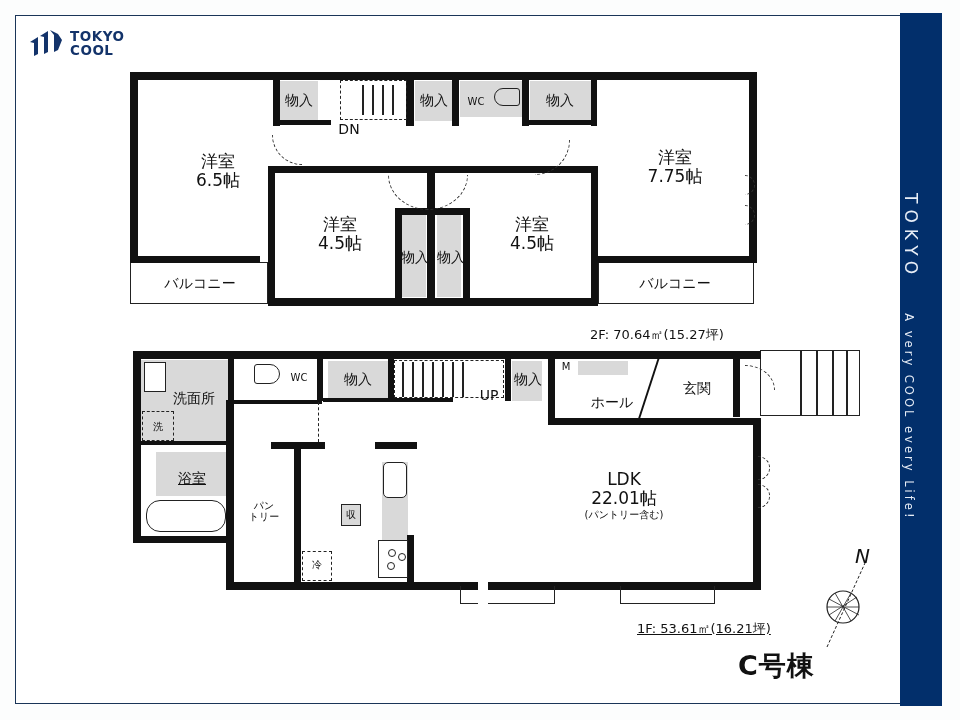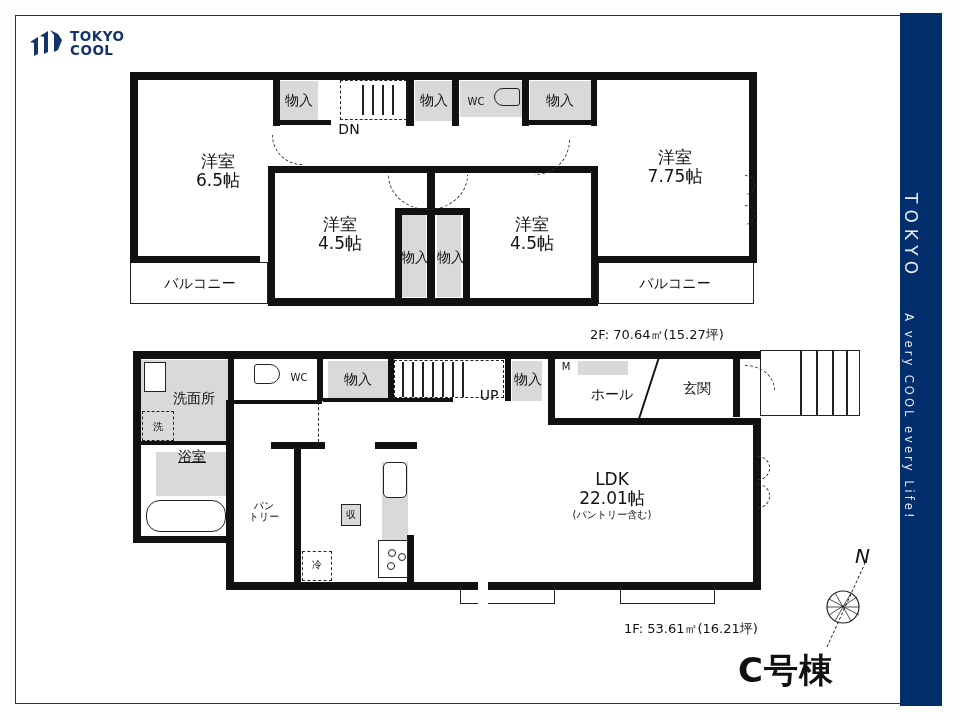--- a/index.html
+++ b/index.html
@@ -23,21 +23,21 @@
   .lbl { position:absolute; text-align:center; font-family:"DejaVu Sans", sans-serif; color:#111;
          line-height:1.1; white-space:nowrap; }
   .big { font-size:17px; }
   .sml { font-size:14px; }
   .tiny { font-size:10px; }
   .dash { position:absolute; border:1.5px dashed #222; box-sizing:border-box; }
   .thin { position:absolute; border:1.2px solid #222; box-sizing:border-box; background:#fff; }
   .arc { position:absolute; border:1.2px dashed #333; border-radius:50%; box-sizing:border-box; }
   .stair-step { position:absolute; background:#222; width:1.5px; }
   .area-label { position:absolute; font-size:13px; font-family:"DejaVu Sans", sans-serif; color:#111; }
-  .building { position:absolute; left:738px; top:648px; font-size:34px; font-weight:bold;
+  .building { position:absolute; left:738px; top:648px; font-size:27px; font-weight:bold;
               font-family:"DejaVu Sans", sans-serif; color:#111; letter-spacing:1px; }
 </style>
 </head>
 <body>
 
 <div class="frame"></div>
 
 <div class="logo">
   <svg viewBox="0 0 36 30">
     <polygon points="2,14 10,9 10,26 6,28 6,15" fill="#13336a"></polygon>
@@ -196,43 +196,43 @@
   <div class="arc" style="left:715px;top:365px;width:60px;height:50px;clip-path:inset(0 0 50% 50%);"></div>
   <div class="arc" style="left:746px;top:456px;width:24px;height:24px;clip-path:inset(0 0 0 50%);"></div>
   <div class="arc" style="left:746px;top:484px;width:24px;height:24px;clip-path:inset(0 0 0 50%);"></div>
 
   <div class="thin" style="left:460px;top:586px;width:95px;height:18px;background:transparent;border-top:none;"></div>
   <div class="thin" style="left:620px;top:586px;width:95px;height:18px;background:transparent;border-top:none;"></div>
   <div class="room" style="left:478px;top:560px;width:10px;height:50px;background:#fff;"></div>
 
   <div class="lbl sml" style="left:166px;top:391px;width:56px;">洗面所</div>
   <div class="lbl tiny" style="left:145px;top:421px;width:26px;">洗</div>
-  <div class="lbl sml" style="left:170px;top:449px;width:44px;text-decoration:underline;">浴室</div>
+  <div class="lbl sml" style="left:170px;top:471px;width:44px;text-decoration:underline;">浴室</div>
   <div class="lbl tiny" style="left:284px;top:372px;width:30px;">WC</div>
   <div class="lbl sml" style="left:336px;top:372px;width:44px;">物入</div>
   <div class="lbl sml" style="left:512px;top:372px;width:32px;">物入</div>
   <div class="lbl sml" style="left:474px;top:388px;width:30px;">UP</div>
   <div class="lbl tiny" style="left:558px;top:361px;width:16px;">M</div>
-  <div class="lbl sml" style="left:582px;top:387px;width:60px;">ホール</div>
+  <div class="lbl sml" style="left:582px;top:395px;width:60px;">ホール</div>
   <div class="wall" style="left:648px;top:358px;width:2px;height:60px;transform:skewX(-18deg);"></div>
   <div class="lbl sml" style="left:672px;top:381px;width:50px;">玄関</div>
   <div class="lbl tiny" style="left:244px;top:500px;width:40px;">
     <div>パン</div>
       <div>トリー</div>
   </div>
   <div class="lbl tiny" style="left:341px;top:509px;width:20px;">収</div>
   <div class="lbl tiny" style="left:304px;top:559px;width:26px;">冷</div>
-  <div class="lbl big" style="left:552px;top:470px;width:120px;">
+  <div class="lbl big" style="left:564px;top:470px;width:120px;">
     <div>LDK</div>
     <div>22.01帖</div>
     <div class="tiny" style="margin-top:2px;">(パントリー含む)</div>
   </div>
 </div>
 
-<div class="area-label" style="left:624px;top:620px;">1F: 53.61㎡(16.21坪)</div>
+<div class="area-label" style="left:637px;top:620px;text-decoration:underline;">1F: 53.61㎡(16.21坪)</div>
 
 <div style="position:absolute;left:815px;top:545px;width:60px;height:110px;">
   <svg width="60" height="110" viewBox="0 0 60 110">
     <line x1="12" y1="102" x2="50" y2="18" stroke="#222" stroke-width="1" stroke-dasharray="3,2"></line>
     <circle cx="28" cy="62" r="16" fill="none" stroke="#222" stroke-width="1.2"></circle>
     <line x1="14" y1="54" x2="44" y2="70" stroke="#222" stroke-width="0.8"></line>
     <line x1="14" y1="70" x2="42" y2="52" stroke="#222" stroke-width="0.8"></line>
     <line x1="20" y1="48" x2="36" y2="76" stroke="#222" stroke-width="0.8"></line>
     <line x1="36" y1="48" x2="20" y2="76" stroke="#222" stroke-width="0.8"></line>
     <line x1="12" y1="62" x2="44" y2="62" stroke="#222" stroke-width="0.8"></line>

